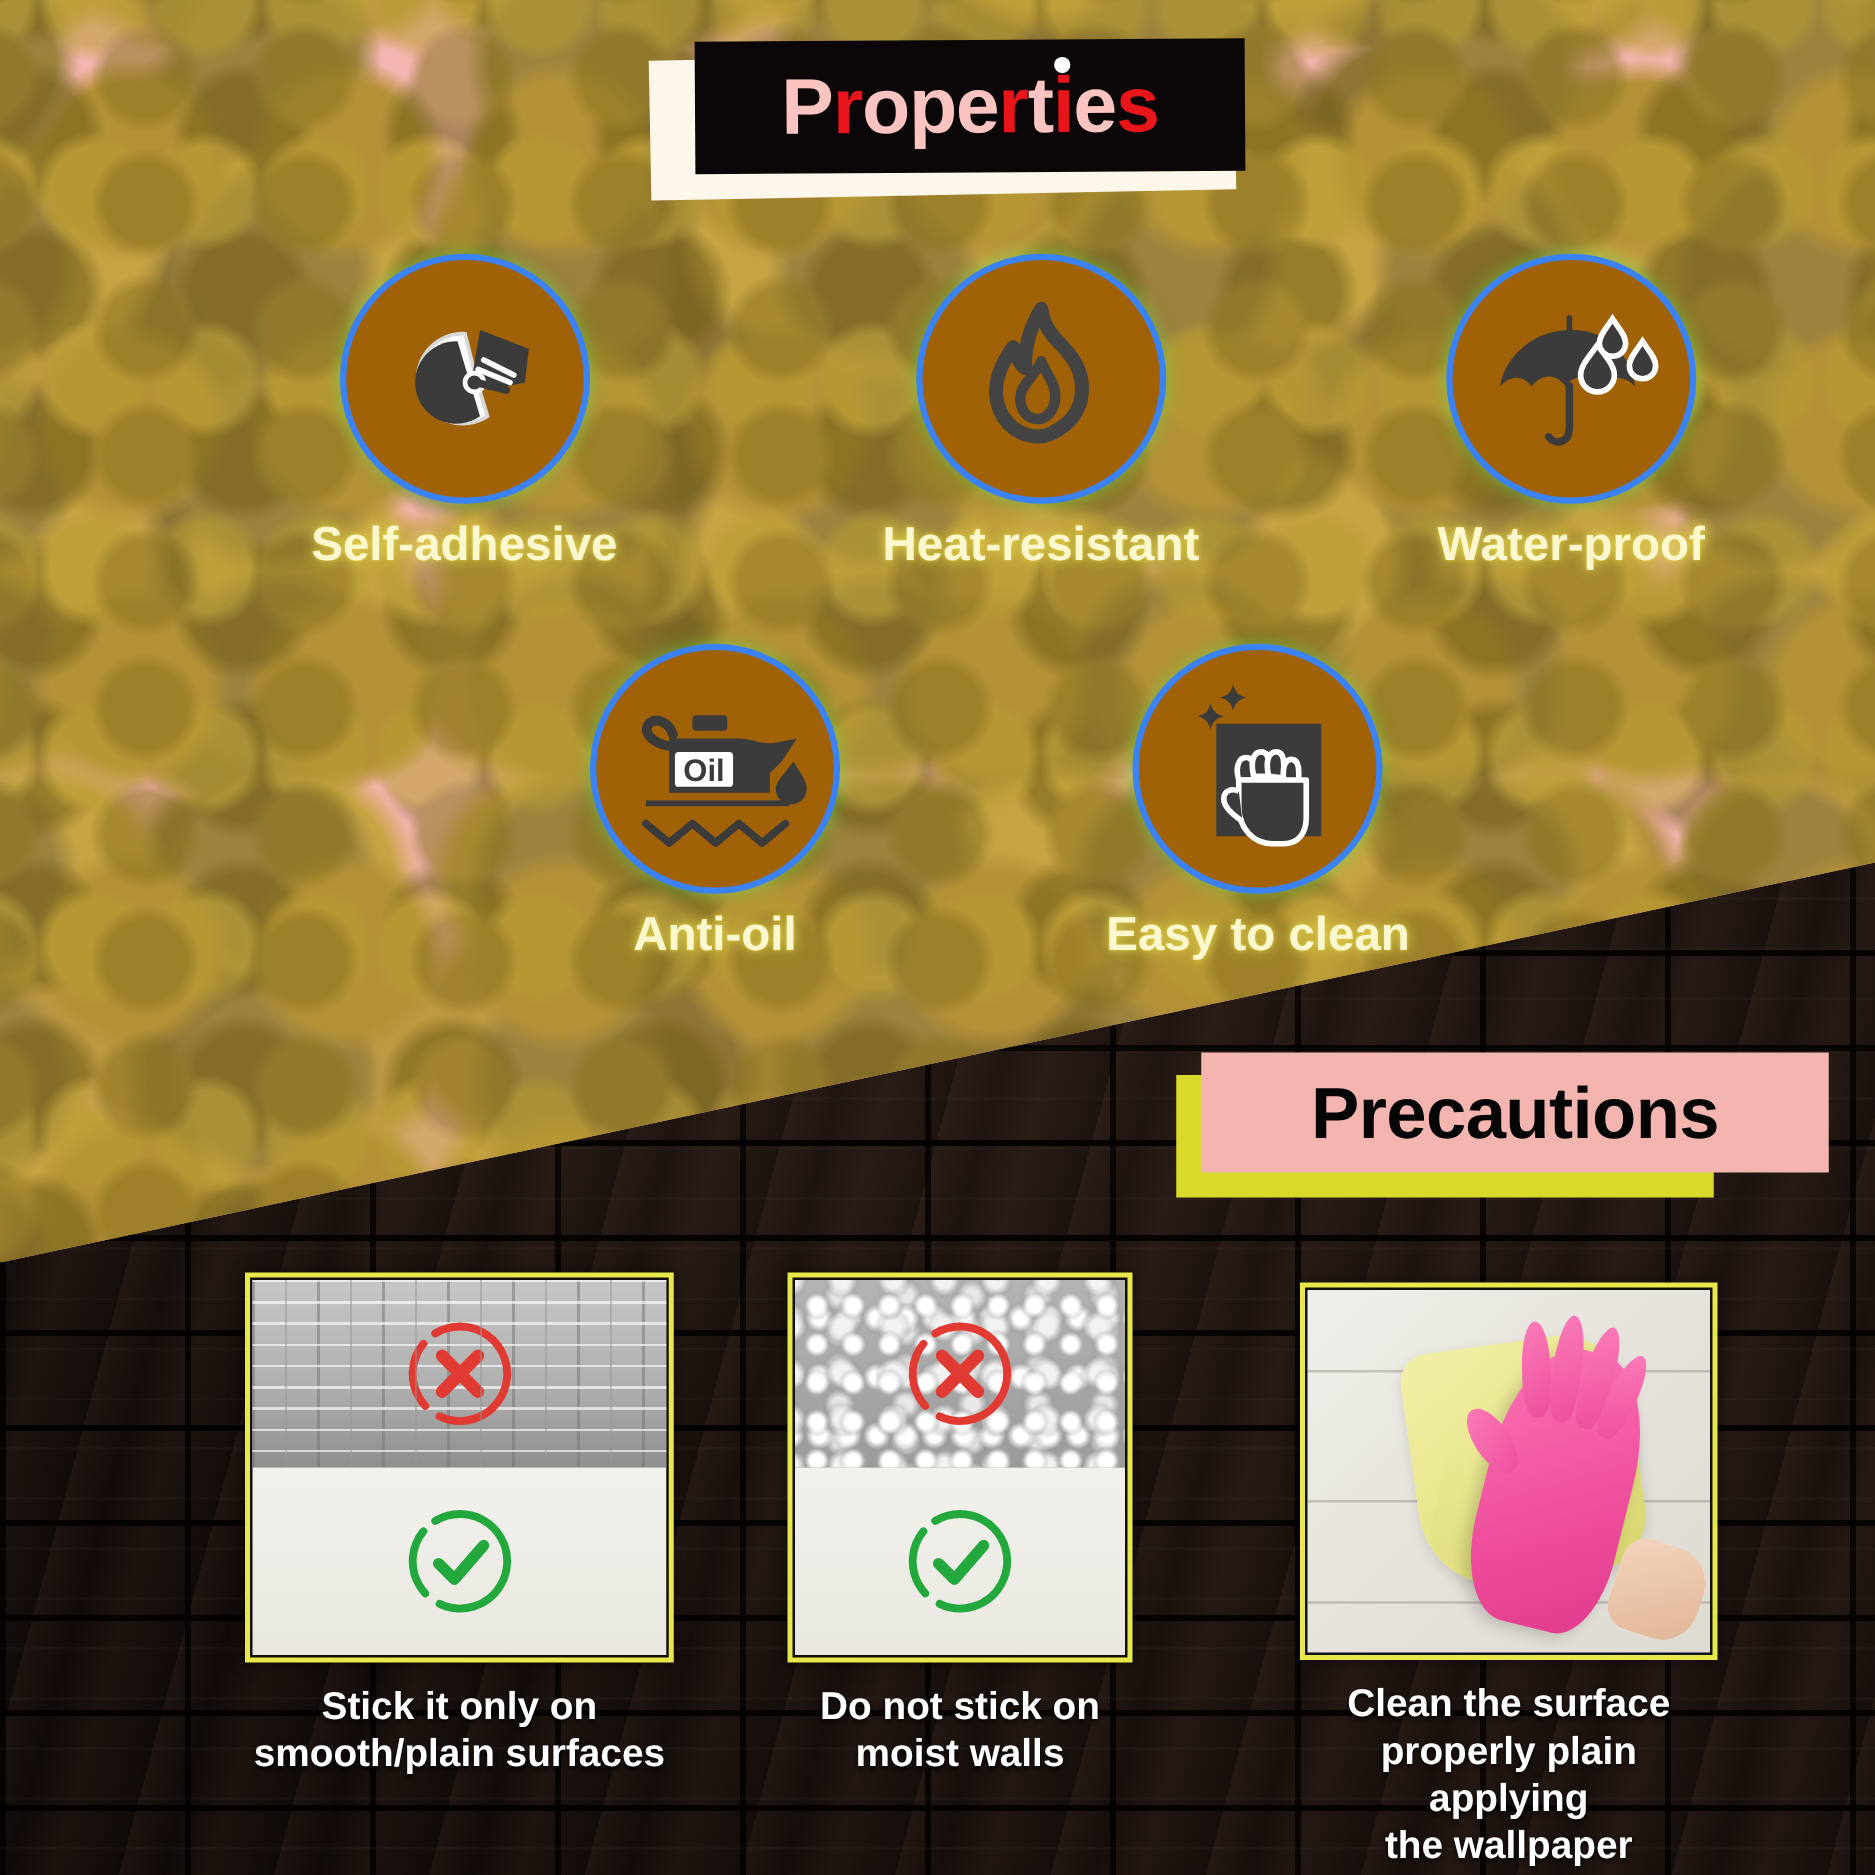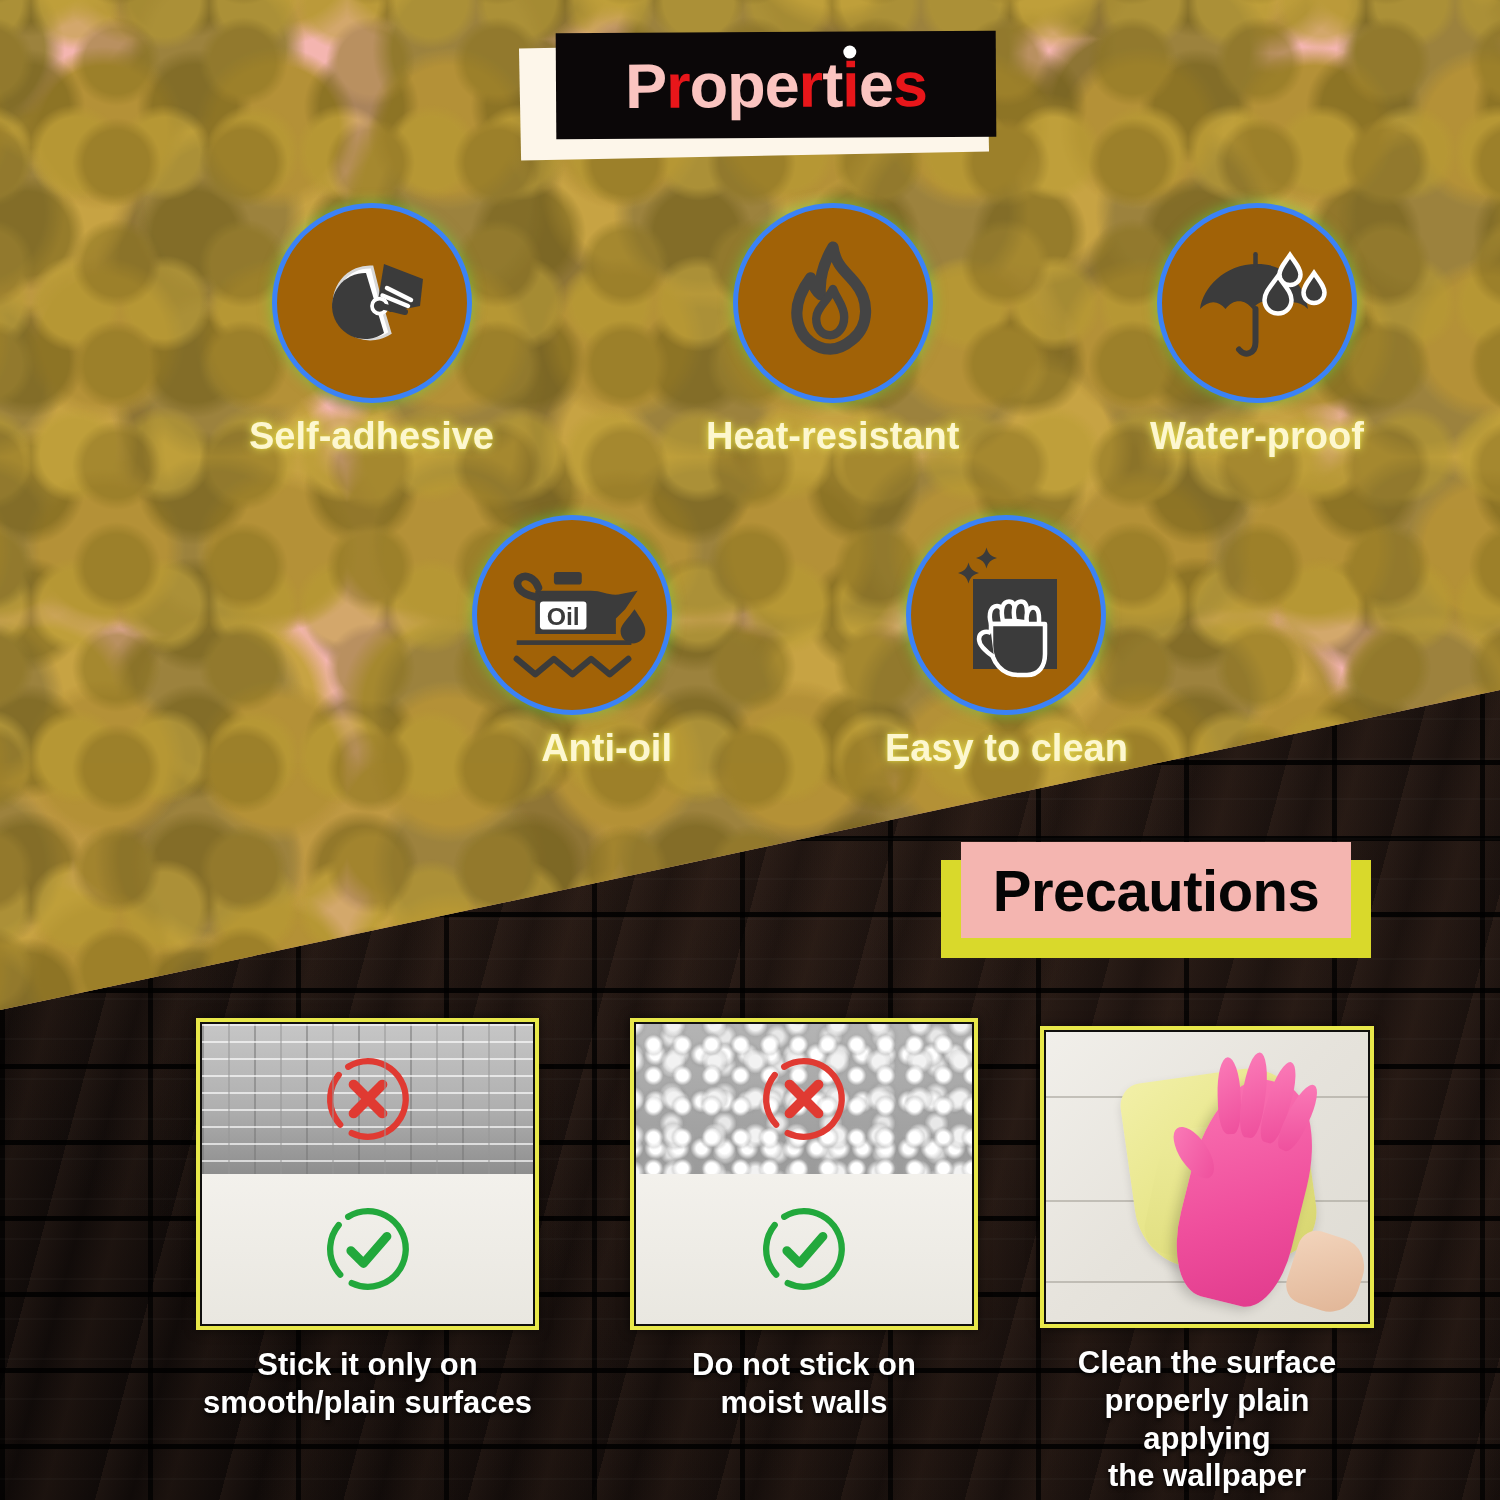--- a/index.html
+++ b/index.html
@@ -103,54 +103,53 @@
     width:190px;height:190px;border-radius:50%;
     background:#a16207;border:5px solid #3b82f6;
     box-shadow:0 0 14px rgba(90,226,74,.55);
     display:flex;align-items:center;justify-content:center;
     margin:0 auto;overflow:hidden;
   }
   .prop-label{
     margin-top:12px;font-size:38px;font-weight:bold;color:#fdf7cf;
     text-shadow:0 0 10px rgba(233,226,90,.95),0 0 3px rgba(210,198,40,.9);
     white-space:nowrap;
-    text-align:right;
   }
 
   .p1{left:249px;top:203px;}
   .p2{left:706px;top:203px;}
   .p3{left:1150px;top:203px;}
   .p4{left:472px;top:515px;}
   .p5{left:885px;top:515px;}
 
   
   .precautions-banner{position:absolute;left:941px;top:842px;width:458px;height:116px;}
   .prec-back{
     position:absolute;left:0;top:18px;width:430px;height:98px;background:#d9d92b;
   }
   .prec-box{
-    position:absolute;left:20px;top:0;width:390px;height:96px;background:#f4b5b0;
+    position:absolute;left:20px;top:0;width:502px;height:96px;background:#f4b5b0;
     display:flex;align-items:center;justify-content:center;
   }
   .precautions-title{font-size:58px;font-weight:bold;color:#050505;letter-spacing:-.5px;}
 
   
   .cards{position:absolute;left:0;top:1018px;width:1500px;}
   .card{position:absolute;}
   .card-frame{
     border:4px solid #e8e84a;background:#11100e;padding:2px;
     box-shadow:0 0 10px rgba(0,0,0,.6);
   }
   .card-caption{
     margin-top:16px;text-align:center;color:#ffffff;
     font-size:31px;font-weight:bold;line-height:1.22;
     text-shadow:0 2px 4px rgba(0,0,0,.9);
   }
   .c1{left:196px;top:0;width:343px;}
-  .c2{left:630px;top:0;width:348px;}
+  .c2{left:630px;top:0;width:276px;}
   .c3{left:1040px;top:8px;width:334px;}
 
   .surface{position:relative;width:100%;height:150px;overflow:hidden;}
   
   .surf-brick{
     background-color:#b6b6b6;
     background-image:
       repeating-linear-gradient(to bottom,
         rgba(255,255,255,.65) 0px, rgba(255,255,255,.65) 2px,
         rgba(0,0,0,0) 2px, rgba(0,0,0,0) 17px),

